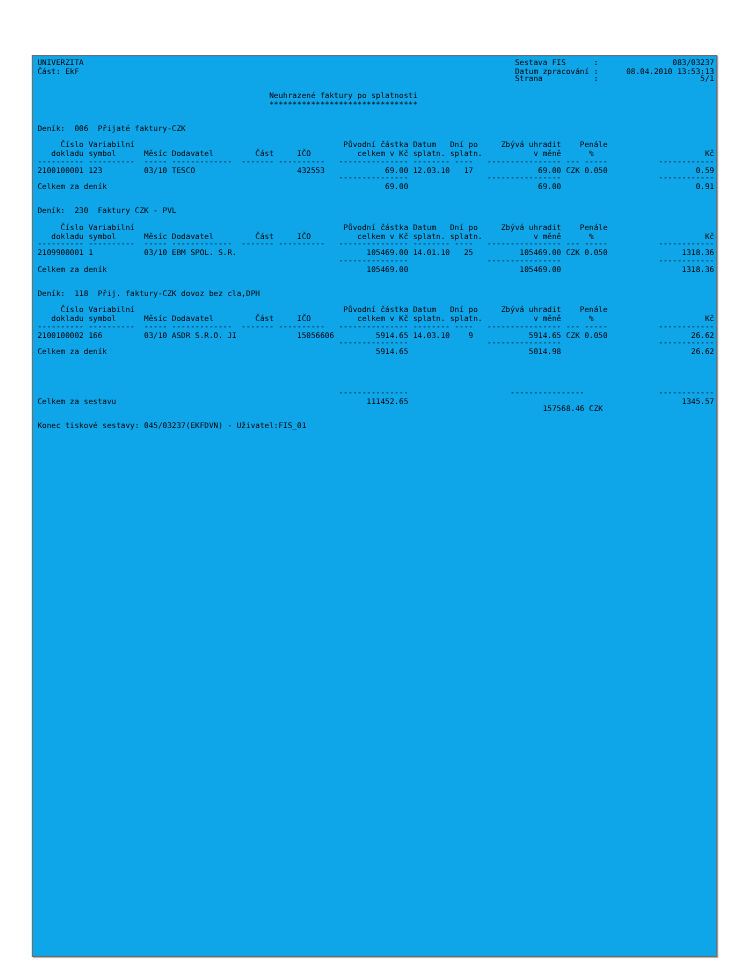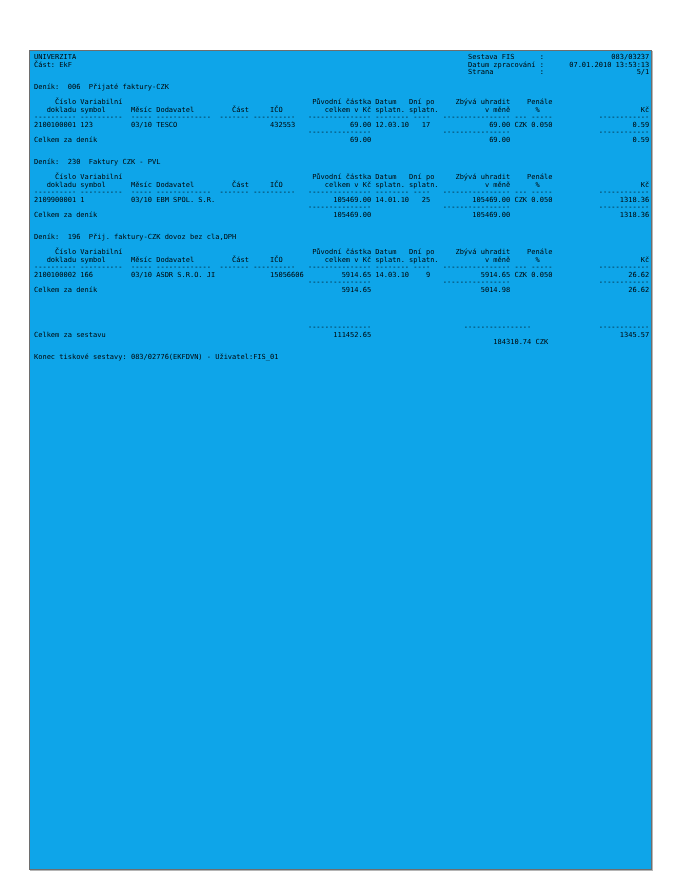--- a/index.html
+++ b/index.html
@@ -37,67 +37,73 @@
     color: #000000;
   }
 </style>
 </head>
 <body>
 
 <div class="page">
   <div class="report" id="report">
     <div id="blk-header">
         <div class="ln">UNIVERZITA                                                                                             Sestava FIS      :                083/03237</div>
-        <div class="ln">Část: EkF                                                                                              Datum zpracování :      07.01.2010 13:53:13</div>
+        <div class="ln">Část: EkF                                                                                              Datum zpracování :      08.04.2010 13:53:13</div>
         <div class="ln">                                                                                                       Strana           :                      5/1</div>
+        <div class="ln"> </div>
+      </div>
+    <div id="blk-title">
+        <div class="ln">                                                  Neuhrazené faktury po splatnosti                                                                </div>
+        <div class="ln">                                                  ********************************                                                                </div>
+        <div class="ln"> </div>
         <div class="ln"> </div>
       </div>
     <div id="blk-sections">
         <div>
           <div class="ln">Deník:  006  Přijaté faktury-CZK                                                                                                                  </div>
           <div class="ln"> </div>
           <div class="ln">     Číslo Variabilní                                             Původní částka Datum   Dní po     Zbývá uhradit    Penále                       </div>
           <div class="ln">   dokladu symbol      Měsíc Dodavatel         Část     IČO          celkem v Kč splatn. splatn.           v měně      %                        Kč</div>
           <div class="ln">---------- ----------  ----- -------------  ------- ----------   --------------- -------- ----   ---------------- --- -----           ------------</div>
           <div class="ln">2100100001 123         03/10 TESCO                      432553             69.00 12.03.10   17              69.00 CZK 0.050                   0.59</div>
           <div class="ln">                                                                 ---------------                 ----------------                     ------------</div>
-          <div class="ln">Celkem za deník                                                            69.00                            69.00                             0.59</div>
+          <div class="ln">Celkem za deník                                                            69.00                            69.00                             0.91</div>
           <div class="ln"> </div>
           <div class="ln"> </div>
         </div>
         <div>
           <div class="ln">Deník:  230  Faktury CZK - PVL                                                                                                                    </div>
           <div class="ln"> </div>
           <div class="ln">     Číslo Variabilní                                             Původní částka Datum   Dní po     Zbývá uhradit    Penále                       </div>
           <div class="ln">   dokladu symbol      Měsíc Dodavatel         Část     IČO          celkem v Kč splatn. splatn.           v měně      %                        Kč</div>
           <div class="ln">---------- ----------  ----- -------------  ------- ----------   --------------- -------- ----   ---------------- --- -----           ------------</div>
           <div class="ln">2109900001 1           03/10 EBM SPOL. S.R.                            105469.00 14.01.10   25          105469.00 CZK 0.050                1318.36</div>
           <div class="ln">                                                                 ---------------                 ----------------                     ------------</div>
           <div class="ln">Celkem za deník                                                        105469.00                        105469.00                          1318.36</div>
           <div class="ln"> </div>
           <div class="ln"> </div>
         </div>
         <div>
-          <div class="ln">Deník:  196  Přij. faktury-CZK dovoz bez cla,DPH                                                                                                  </div>
+          <div class="ln">Deník:  118  Přij. faktury-CZK dovoz bez cla,DPH                                                                                                  </div>
           <div class="ln"> </div>
           <div class="ln">     Číslo Variabilní                                             Původní částka Datum   Dní po     Zbývá uhradit    Penále                       </div>
           <div class="ln">   dokladu symbol      Měsíc Dodavatel         Část     IČO          celkem v Kč splatn. splatn.           v měně      %                        Kč</div>
           <div class="ln">---------- ----------  ----- -------------  ------- ----------   --------------- -------- ----   ---------------- --- -----           ------------</div>
           <div class="ln">2100100002 166         03/10 ASDR S.R.O. JI             15056606         5914.65 14.03.10    9            5914.65 CZK 0.050                  26.62</div>
           <div class="ln">                                                                 ---------------                 ----------------                     ------------</div>
           <div class="ln">Celkem za deník                                                          5914.65                          5014.98                            26.62</div>
           <div class="ln"> </div>
           <div class="ln"> </div>
         </div>
       </div>
     <div id="blk-grand">
         <div class="ln"> </div>
         <div class="ln"> </div>
         <div class="ln">                                                                 ---------------                      ----------------                ------------</div>
         <div class="ln">Celkem za sestavu                                                      111452.65                                                           1345.57</div>
-        <div class="ln">                                                                                                             184310.74 CZK                        </div>
+        <div class="ln">                                                                                                             157568.46 CZK                        </div>
         <div class="ln"> </div>
       </div>
     <div id="blk-footer">
-      <div class="ln">Konec tiskové sestavy: 083/02776(EKFDVN) - Uživatel:FIS_01</div>
+      <div class="ln">Konec tiskové sestavy: 045/03237(EKFDVN) - Uživatel:FIS_01</div>
     </div>
   </div>
 </div>
 
 </body></html>

